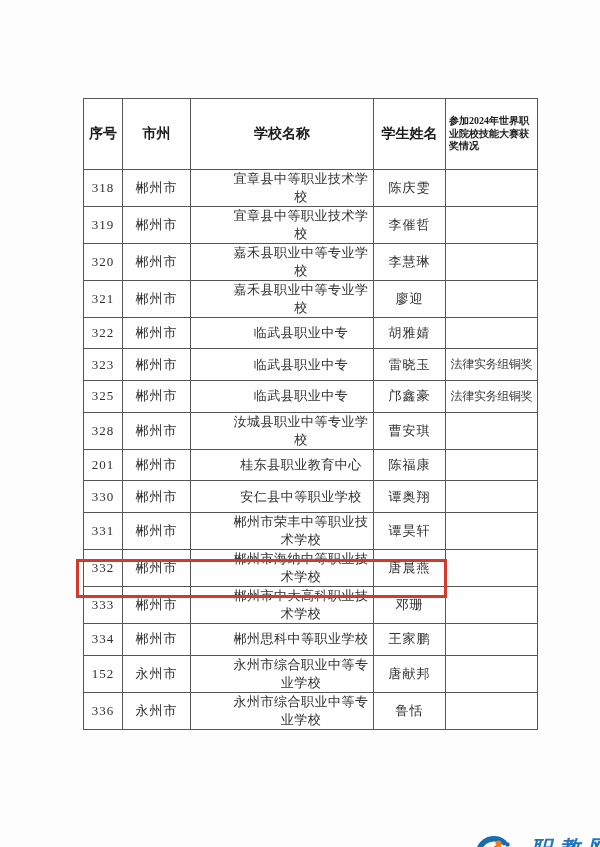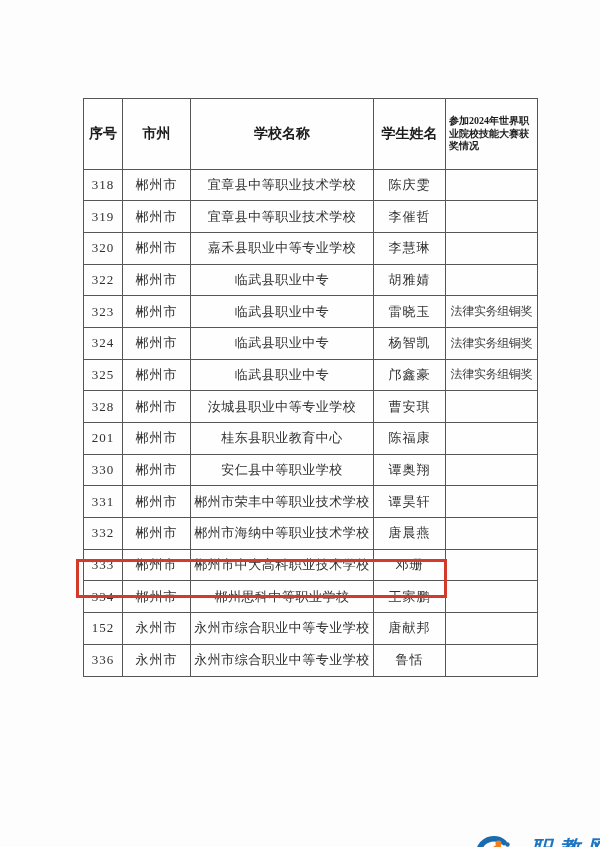--- a/index.html
+++ b/index.html
@@ -32,21 +32,21 @@
   }
   .award-table thead th{
     height:50px;font-weight:bold;font-size:14px;color:#1c1c1c;
   }
   .award-table thead th.small-head{
     font-size:10px;text-align:left;line-height:1.25;padding:16px 3px;
   }
   .award-table tbody td{
     height:31.7px;font-size:13px;letter-spacing:1px;
   }
-  .award-table tbody td.school-cell{letter-spacing:0.5px;}
+  .award-table tbody td.school-cell{letter-spacing:0.5px;padding-left:40px;}
   .award-table tbody td.award-cell{
     font-size:12px;letter-spacing:-0.3px;color:#3c3c3c;padding:0 1px;
   }
 
   
   .row-highlight{
     position:absolute;left:76px;top:559px;width:371px;height:39px;
     border:3px solid #d43a2c;box-sizing:border-box;
     pointer-events:none;background:transparent;
   }
@@ -106,38 +106,38 @@
           <td class="award-cell"></td>
         </tr>
         <tr>
           <td>320</td>
           <td>郴州市</td>
           <td class="school-cell">嘉禾县职业中等专业学校</td>
           <td>李慧琳</td>
           <td class="award-cell"></td>
         </tr>
         <tr>
+          <td>321</td>
+          <td>郴州市</td>
+          <td class="school-cell">嘉禾县职业中等专业学校</td>
+          <td>廖迎</td>
+          <td class="award-cell"></td>
+        </tr>
+        <tr>
           <td>322</td>
           <td>郴州市</td>
           <td class="school-cell">临武县职业中专</td>
           <td>胡雅婧</td>
           <td class="award-cell"></td>
         </tr>
         <tr>
           <td>323</td>
           <td>郴州市</td>
           <td class="school-cell">临武县职业中专</td>
           <td>雷晓玉</td>
-          <td class="award-cell">法律实务组铜奖</td>
-        </tr>
-        <tr>
-          <td>324</td>
-          <td>郴州市</td>
-          <td class="school-cell">临武县职业中专</td>
-          <td>杨智凯</td>
           <td class="award-cell">法律实务组铜奖</td>
         </tr>
         <tr>
           <td>325</td>
           <td>郴州市</td>
           <td class="school-cell">临武县职业中专</td>
           <td>邝鑫豪</td>
           <td class="award-cell">法律实务组铜奖</td>
         </tr>
         <tr>

